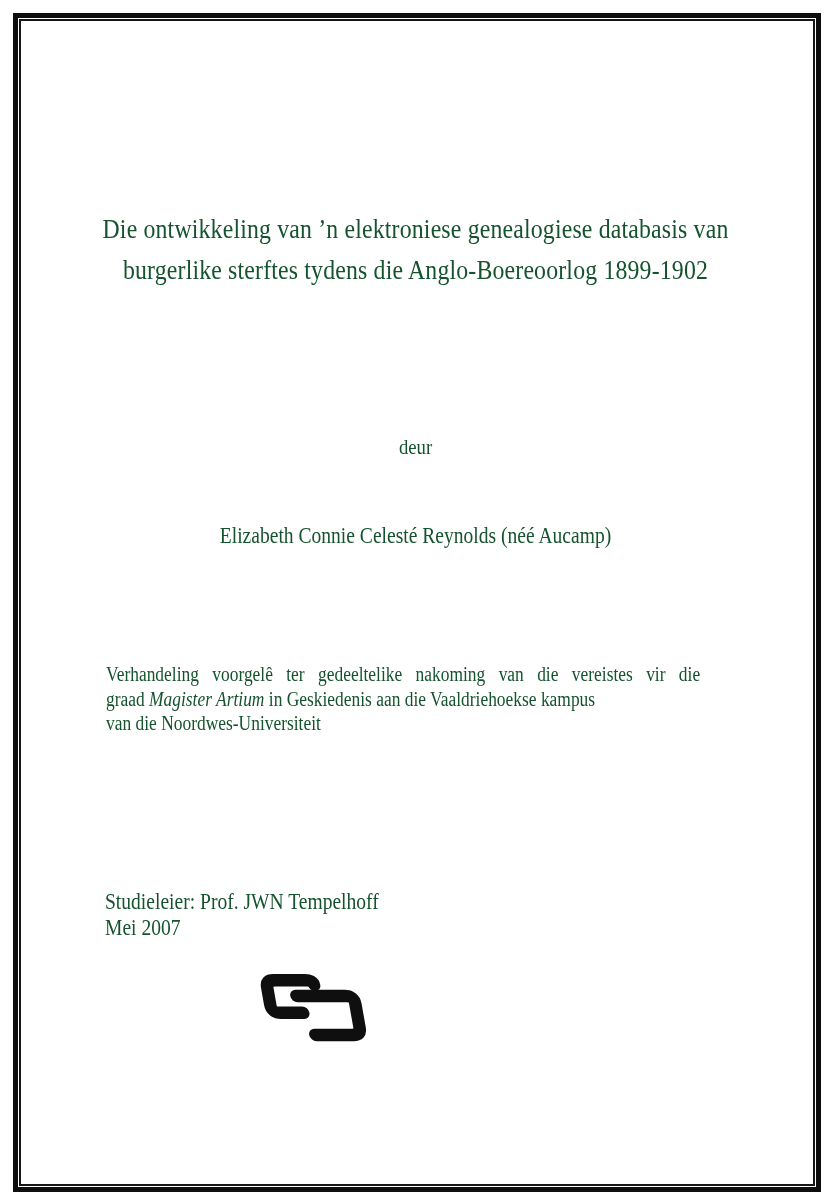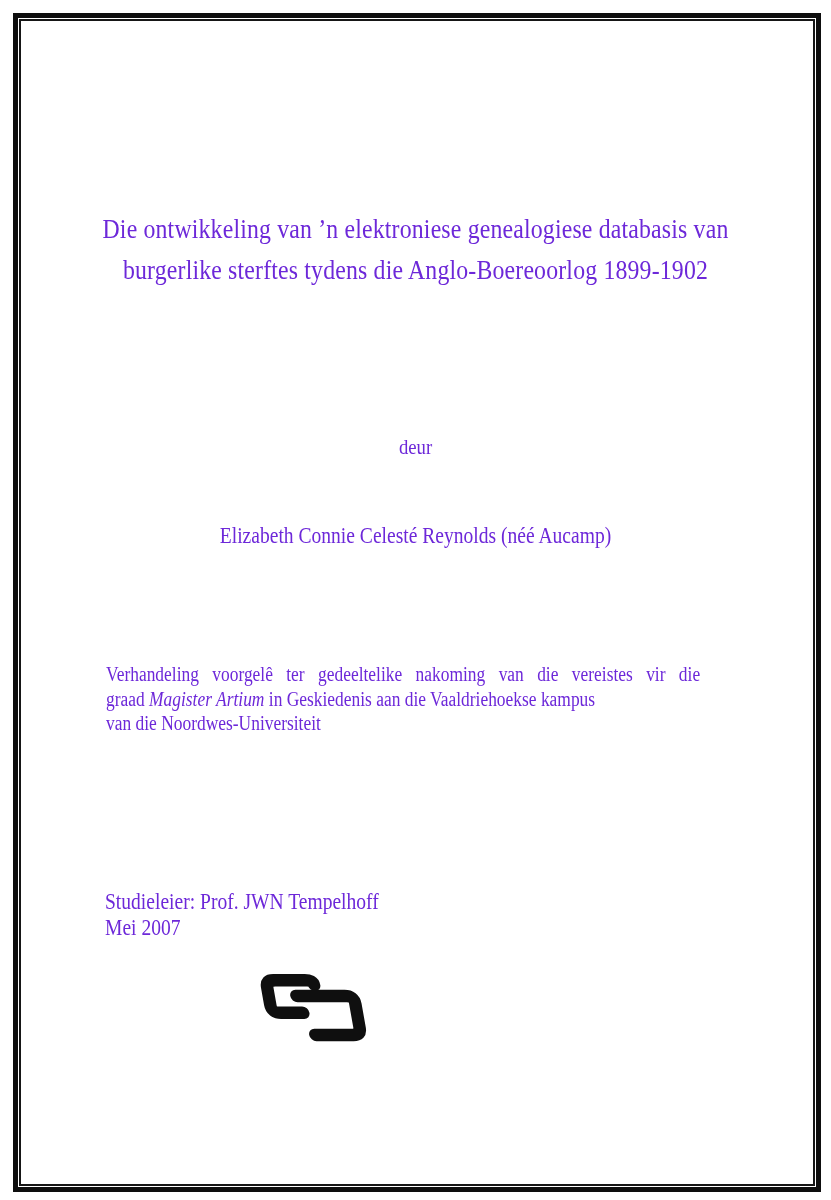--- a/index.html
+++ b/index.html
@@ -1,20 +1,20 @@
 <!DOCTYPE html>
 <html><head>
 <meta charset="utf-8">
 <style>
   html,body{
     margin:0;padding:0;background:#e8e8e8;
   }
   .page{
     position:relative;width:831px;height:1200px;background:#ffffff;
-    font-family:"Liberation Serif","DejaVu Serif",serif;color:#6d28d9;
+    font-family:"Liberation Serif","DejaVu Serif",serif;color:#14532d;
     overflow:hidden;margin:0 auto;
   }
   
   .frame{
     position:absolute;left:13px;top:13px;right:10px;bottom:8px;
     border:5px solid #0e0e0e;pointer-events:none;
   }
   .frame::after{
     content:"";position:absolute;inset:1px;border:2px solid #161616;
   }

